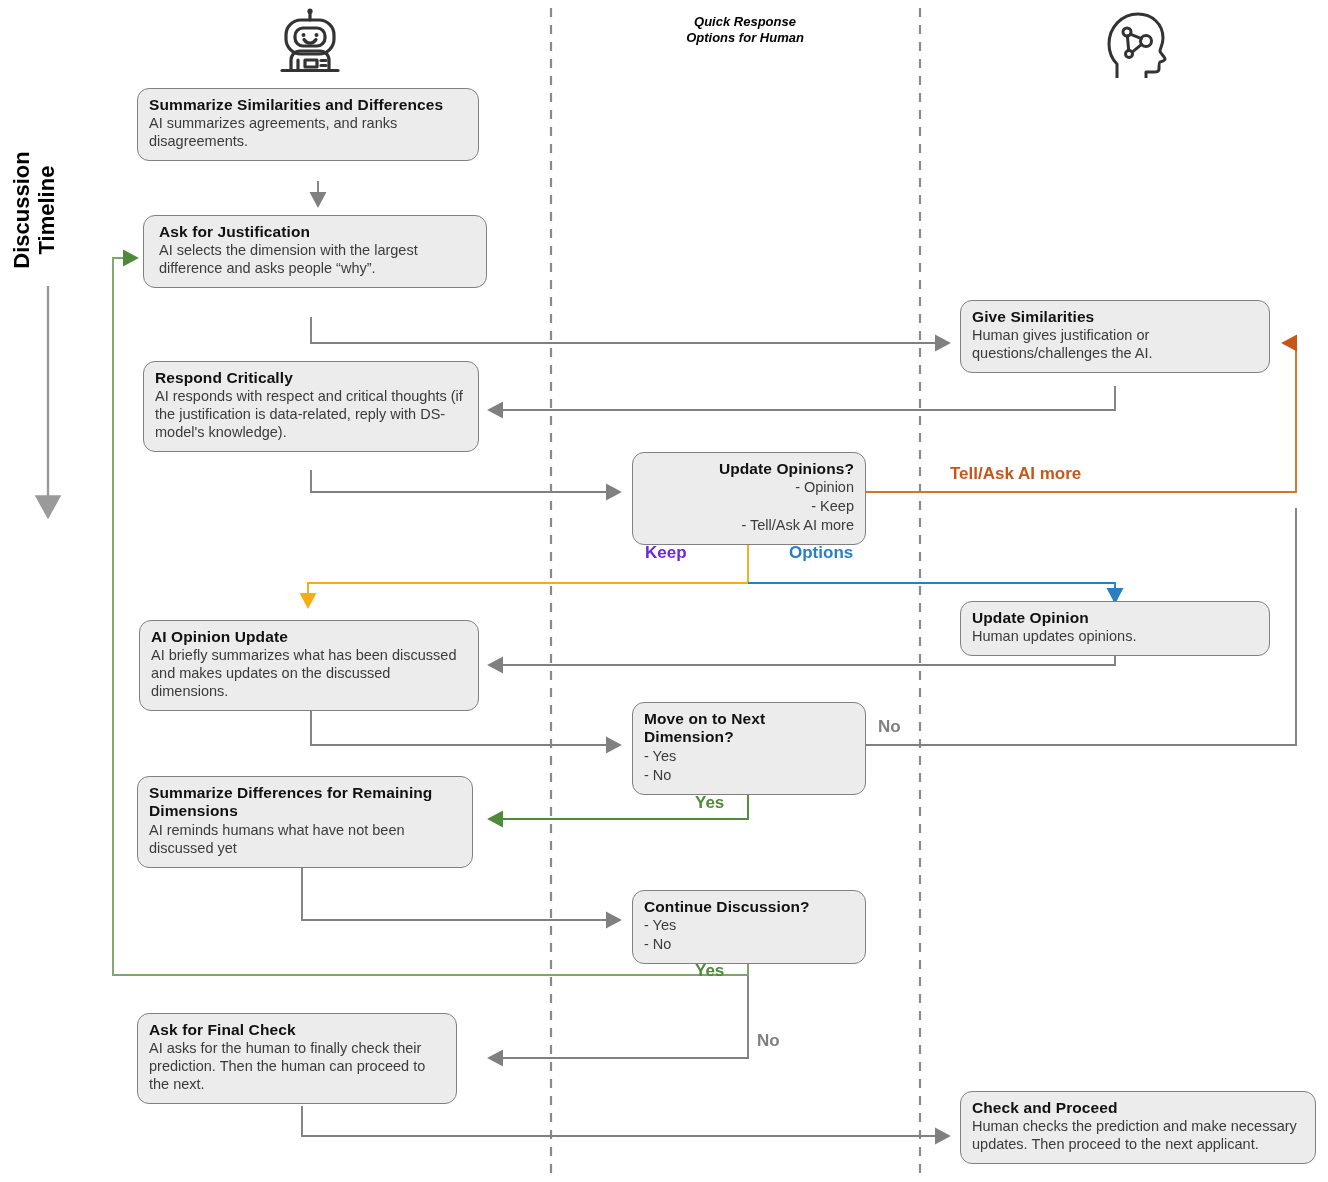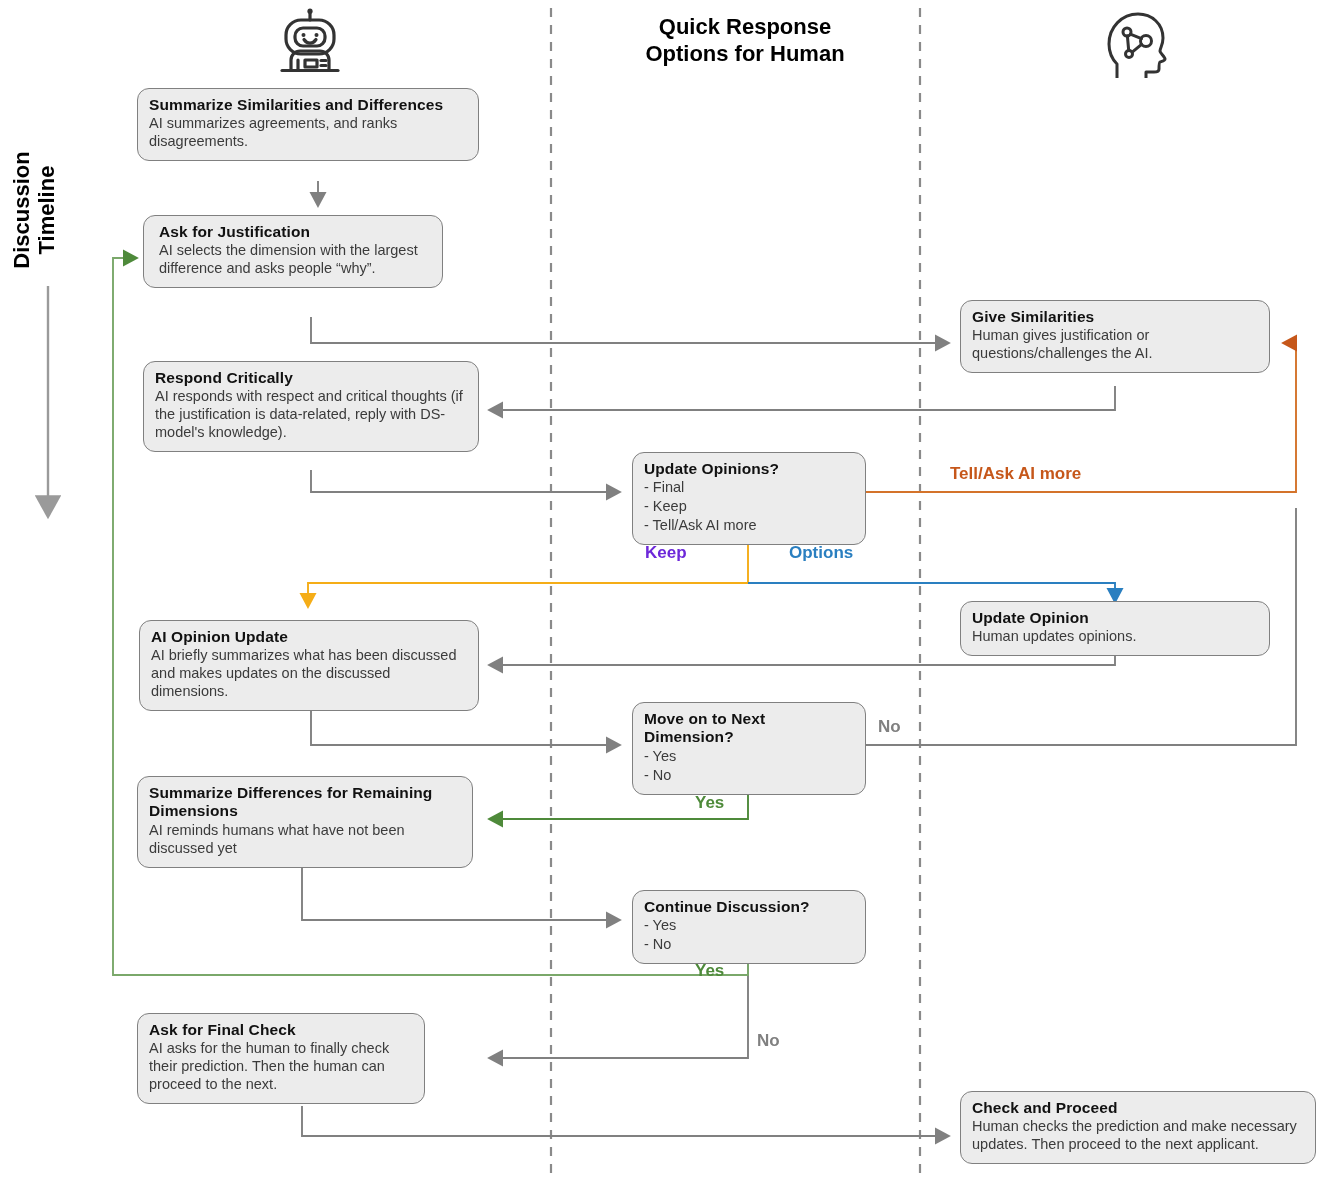--- a/index.html
+++ b/index.html
@@ -2,21 +2,21 @@
 <html><head>
 <meta charset="utf-8">
 <style>
   html,body{margin:0;padding:0;background:#ffffff;}
   body{font-family:"Liberation Sans","DejaVu Sans",sans-serif;}
   #stage{position:relative;width:1328px;height:1182px;overflow:hidden;background:#fff;}
   svg.layer{position:absolute;left:0;top:0;width:1328px;height:1182px;pointer-events:none;}
   .node{position:absolute;box-sizing:border-box;background:#ececec;border:1.6px solid #808080;border-radius:12px;padding:7px 11px 9px 11px;}
   .node .ttl{font-weight:bold;color:#111111;font-size:15.5px;line-height:1.18;letter-spacing:.1px;}
   .node .dsc{color:#3b3b3b;font-size:14.5px;line-height:1.24;margin-top:1px;}
-  .hdr-title{position:absolute;text-align:center;font-weight:bold;font-size:22px;color:#000;line-height:1.22;}
+  .hdr-title{position:absolute;text-align:center;font-weight:bold;font-size:13px;color:#000;line-height:1.22;font-style:italic;}
   .edge-label{position:absolute;font-weight:bold;font-size:17px;white-space:nowrap;}
   .tl-label{position:absolute;font-weight:bold;font-size:22px;color:#000;line-height:1.12;
             transform:rotate(-90deg);transform-origin:left top;white-space:nowrap;text-align:center;}
   .icon{position:absolute;}
 </style>
 </head>
 <body>
 
 <div id="stage">
 
@@ -123,48 +123,48 @@
     <path d="M748 583 L1115 583 L1115 602" fill="none" stroke="#2a7fc0" stroke-width="1.9" marker-end="url(#ahB)"></path>
 
     <path d="M866 492 L1296 492 L1296 343 L1283 343" fill="none" stroke="#d4732a" stroke-width="1.9" marker-end="url(#ahO)"></path>
   </svg>
 
   <div class="node" style="left:137px;top:88px;width:342px;">
     <div class="ttl">Summarize Similarities and Differences</div>
     <div class="dsc">AI summarizes agreements, and ranks disagreements.</div>
   </div>
 
-  <div class="node" style="left:143px;top:215px;width:300px;padding-left:15px;">
+  <div class="node" style="left:143px;top:215px;width:344px;padding-left:15px;">
     <div class="ttl">Ask for Justification</div>
     <div class="dsc">AI selects the dimension with the largest difference and asks people “why”.</div>
   </div>
 
   <div class="node" style="left:143px;top:361px;width:336px;">
     <div class="ttl">Respond Critically</div>
     <div class="dsc">AI responds with respect and critical thoughts (if the justification is data-related, reply with DS-model's knowledge).</div>
   </div>
 
   <div class="node" style="left:139px;top:620px;width:340px;">
     <div class="ttl">AI Opinion Update</div>
     <div class="dsc">AI briefly summarizes what has been discussed and makes updates on the discussed dimensions.</div>
   </div>
 
   <div class="node" style="left:137px;top:776px;width:336px;">
     <div class="ttl">Summarize Differences for Remaining Dimensions</div>
     <div class="dsc">AI reminds humans what have not been discussed yet</div>
   </div>
 
-  <div class="node" style="left:137px;top:1013px;width:288px;">
+  <div class="node" style="left:137px;top:1013px;width:320px;">
     <div class="ttl">Ask for Final Check</div>
     <div class="dsc">AI asks for the human to finally check their prediction. Then the human can proceed to the next.</div>
   </div>
 
-  <div class="node" style="left:632px;top:452px;width:234px;">
+  <div class="node" style="left:632px;top:452px;width:234px;text-align:right;">
     <div class="ttl">Update Opinions?</div>
-    <div class="dsc">- Final</div>
+    <div class="dsc">- Opinion</div>
     <div class="dsc">- Keep</div>
     <div class="dsc">- Tell/Ask AI more</div>
   </div>
 
   <div class="node" style="left:632px;top:702px;width:234px;">
     <div class="ttl">Move on to Next Dimension?</div>
     <div class="dsc">- Yes</div>
     <div class="dsc">- No</div>
   </div>
 

